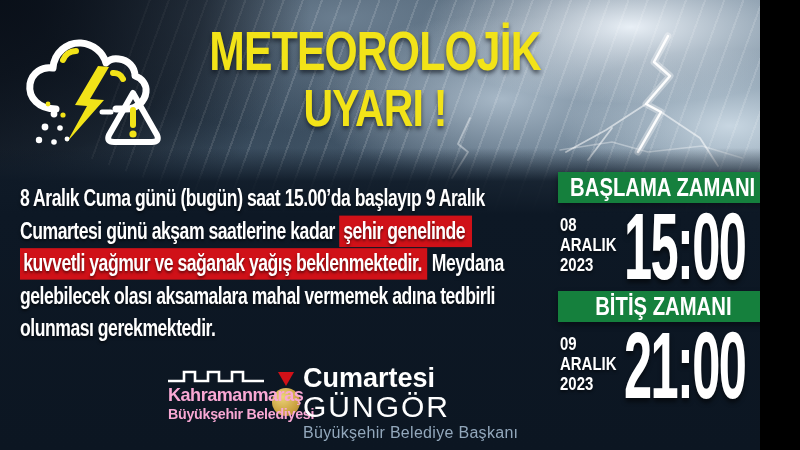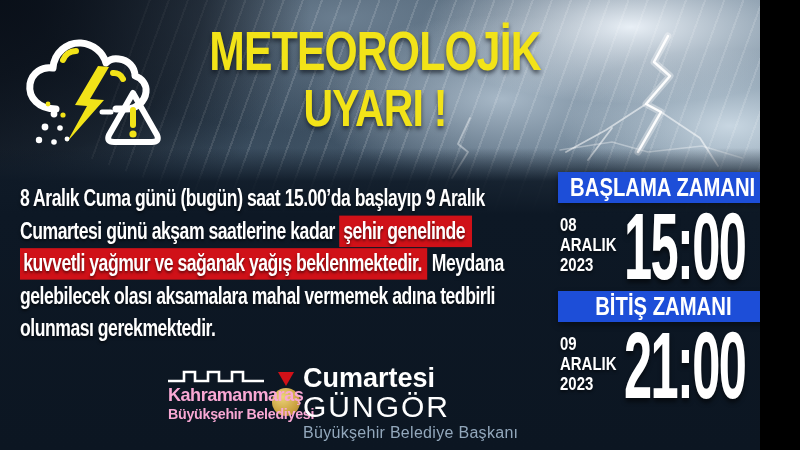--- a/index.html
+++ b/index.html
@@ -54,21 +54,21 @@
     font-size:22px;font-weight:bold;color:#fff;letter-spacing:-.6px;
     transform:scale(.8,1.05);transform-origin:left top;
     text-shadow:0 2px 3px rgba(0,0,0,.55);
   }
   .bline{height:31px;line-height:31px;white-space:nowrap;}
   .hl{background:#d01118;padding:2px 9px 3px 5px;}
   .hl-lead{background:#d01118;padding:2px 7px 3px 4px;}
   
   .panel{position:absolute;left:558px;top:172px;width:240px;}
   .band{
-    width:210px;height:31px;background:#1d4ed8;
+    width:210px;height:31px;background:#15803d;
     display:flex;align-items:center;justify-content:center;
     box-shadow:0 3px 6px rgba(0,0,0,.4);
   }
   .band span{
     color:#fff;font-size:26px;font-weight:bold;white-space:nowrap;
     transform:scale(.78,1.02);
   }
   .trow{display:flex;align-items:center;height:74px;margin:6px 0 8px 2px;}
   .date{display:flex;flex-direction:column;width:60px;}
   .date span{

